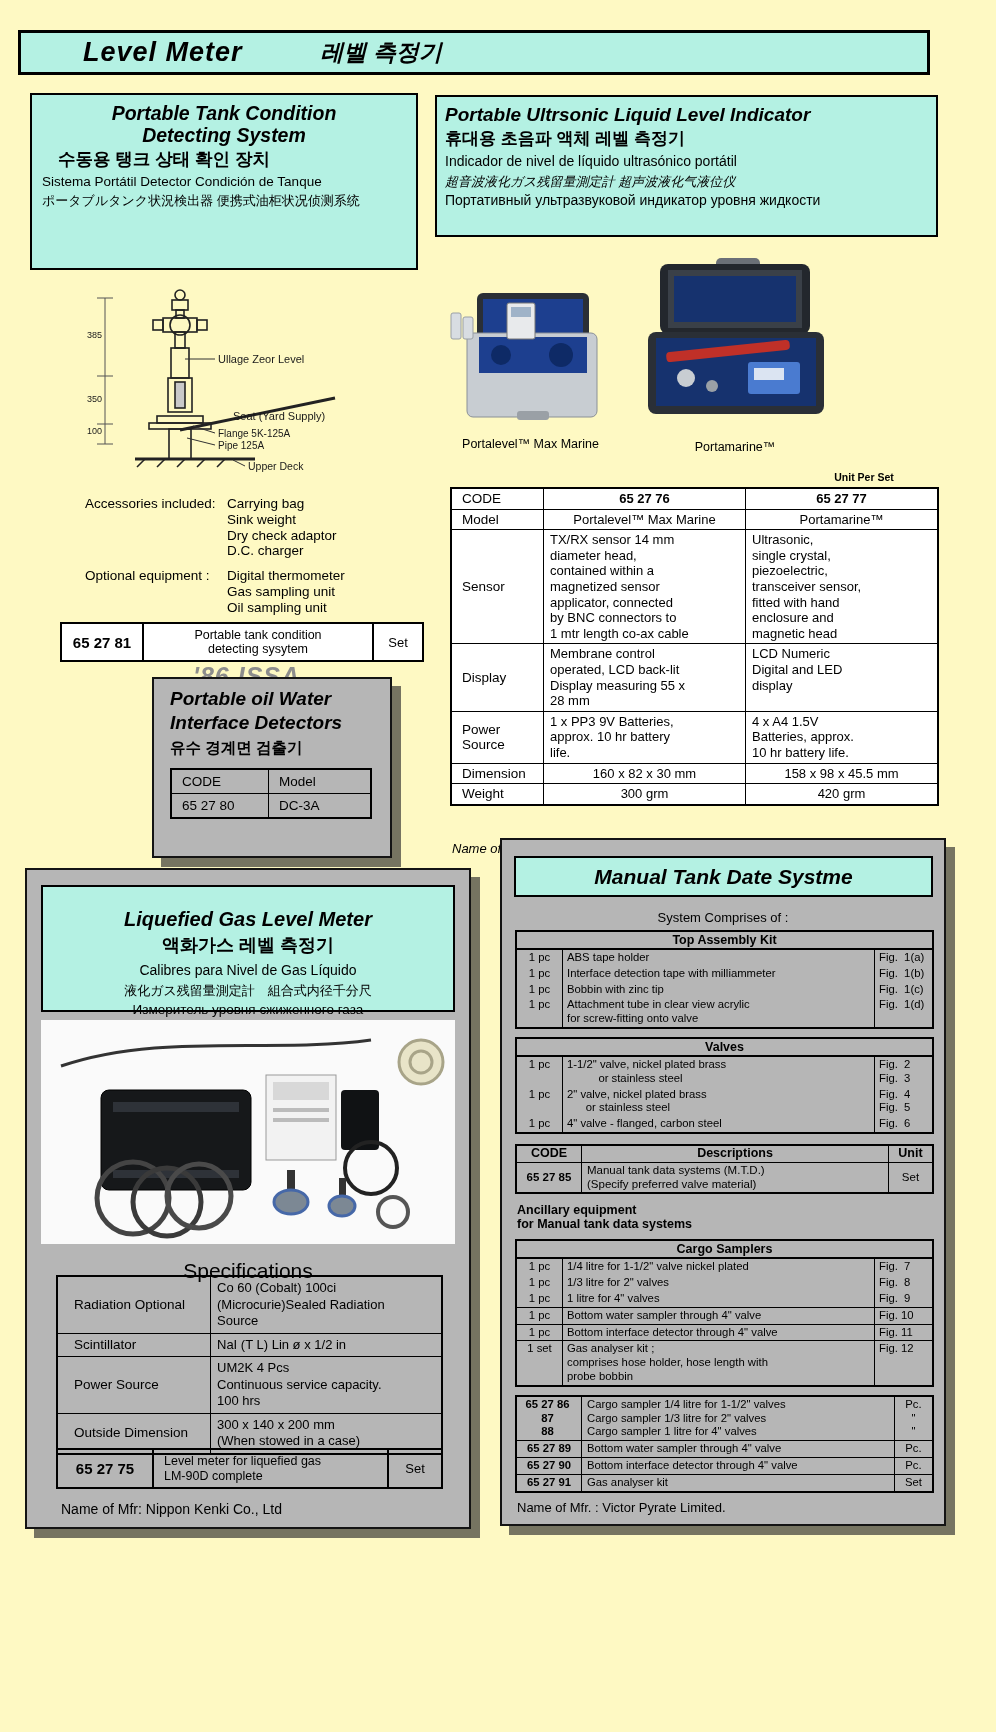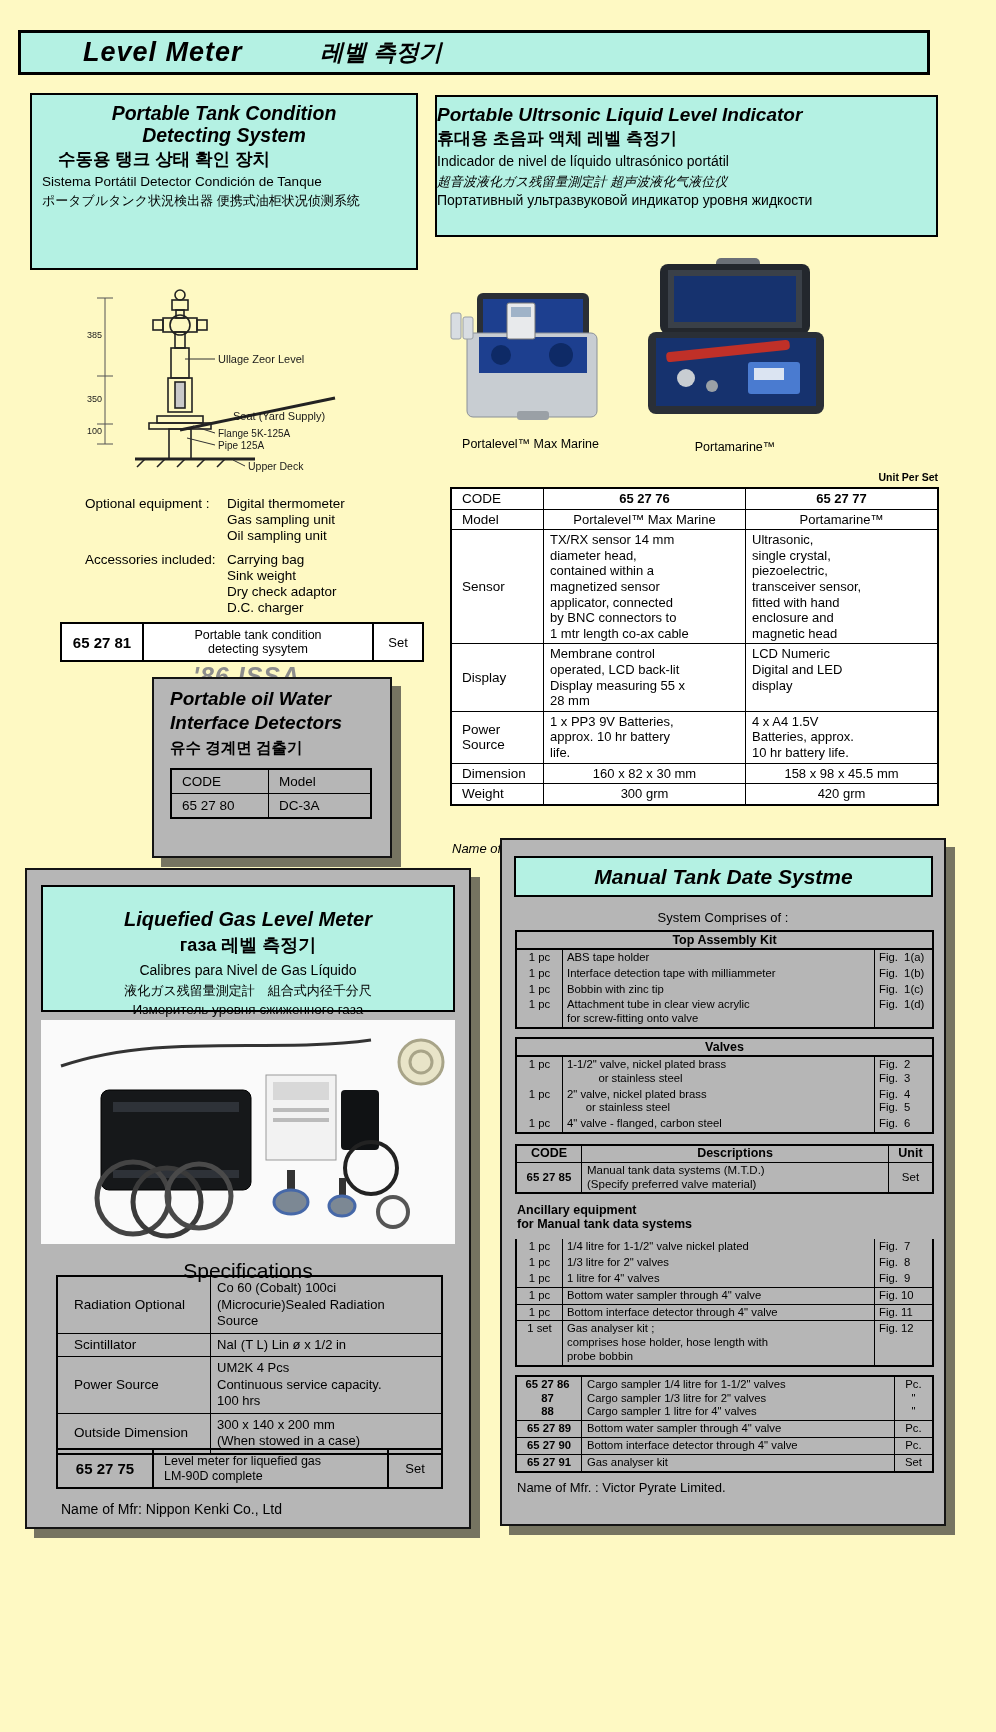--- a/index.html
+++ b/index.html
@@ -16,21 +16,21 @@
   .h-ko { font-style:italic; font-weight:bold; font-size:23px; }
 
   
   .box-tank { position:absolute; left:30px; top:93px; width:388px; height:177px; border:2.5px solid #000; padding:7px 10px 2px 10px; }
   .box-tank .t1 { text-align:center; font-style:italic; font-weight:bold; font-size:19.5px; line-height:22px; }
   .box-tank .ko { font-weight:bold; font-size:17.5px; line-height:26px; margin-left:16px; }
   .box-tank .es { font-size:13.5px; line-height:20px; }
   .box-tank .jz { font-size:13px; line-height:18px; }
   .box-tank .ru { font-size:13px; line-height:15px; }
 
-  .box-ultra { position:absolute; left:435px; top:95px; width:503px; height:142px; border:2.5px solid #000; padding:6px 0; }
+  .box-ultra { position:absolute; left:435px; top:95px; width:503px; height:142px; border:2.5px solid #000; padding:6px 8px; }
   .box-ultra .t1 { font-style:italic; font-weight:bold; font-size:19px; line-height:23px; }
   .box-ultra .ko { font-weight:bold; font-size:17px; line-height:25px; }
   .box-ultra .es { font-size:14px; line-height:21px; }
   .box-ultra .jz { font-size:13px; line-height:19px;font-style:italic; }
   .box-ultra .ru { font-size:14px; line-height:18px; }
 
   
   .diagram { position:absolute; left:85px; top:286px; width:345px; height:200px; }
   .diagram text { font-family:"Liberation Sans", sans-serif; fill:#1a1a1a; }
 
@@ -48,21 +48,21 @@
   .ord .o-desc { flex:1; font-size:12.5px; line-height:14.5px; white-space:pre-line; border-right:2px solid #000; }
   .ord .o-unit { font-size:13px; }
   .ord1 { position:absolute; left:60px; top:622px; width:364px; height:40px; background:#fff; }
   .ord1 .o-code { width:82px; }
   .ord1 .o-unit { width:48px; }
 
   
   .photo { position:absolute; }
   .caption { position:absolute; text-align:center; font-size:12.5px; }
 
-  .unit-per-set { position:absolute; left:790px; top:471px; width:148px; text-align:right; font-weight:bold; font-size:10.5px; }
+  .unit-per-set { position:absolute; left:790px; top:471px; width:148px; text-align:center; font-weight:bold; font-size:10.5px; }
 
   
   .spec-grid { position:absolute; left:450px; top:487px; width:489px; border:2.5px solid #000; background:#fff;
     display:grid; grid-template-columns:91px 202px 1fr; }
   .spec-grid > div { border-left:1.5px solid #000; border-top:1.5px solid #000; padding:2px 6px; font-size:13px; line-height:15.6px; white-space:pre-line; }
   .spec-grid > div:nth-child(3n+1) { border-left:none; }
   .spec-grid > div.first-row { border-top:none; }
   .spec-grid .lab { display:flex; align-items:center; font-size:13.5px; padding-left:10px; white-space:normal; }
   .spec-grid .c { text-align:center; }
   .spec-grid .b { font-weight:bold; }
@@ -198,34 +198,34 @@
     </g>
     <text x="133" y="77" font-size="11">Ullage Zeor Level</text>
     <text x="148" y="134" font-size="11">Seat (Yard Supply)</text>
     <text x="133" y="151" font-size="10">Flange 5K-125A</text>
     <text x="133" y="163" font-size="10">Pipe 125A</text>
     <text x="163" y="184" font-size="10.5">Upper Deck</text>
   </svg>
 
   <div class="acc">
     <div class="acc-row">
-      <div class="acc-label">Optional equipment :</div>
-      <div class="acc-items">
-        <div>Digital thermometer</div>
-        <div>Gas sampling unit</div>
-        <div>Oil sampling unit</div>
-      </div>
-    </div>
-    <div class="acc-row">
       <div class="acc-label">Accessories included:</div>
       <div class="acc-items">
         <div>Carrying bag</div>
         <div>Sink weight</div>
         <div>Dry check adaptor</div>
         <div>D.C. charger</div>
+      </div>
+    </div>
+    <div class="acc-row">
+      <div class="acc-label">Optional equipment :</div>
+      <div class="acc-items">
+        <div>Digital thermometer</div>
+        <div>Gas sampling unit</div>
+        <div>Oil sampling unit</div>
       </div>
     </div>
   </div>
 
   <div class="ord ord1">
     <div class="o-code">65 27 81</div>
     <div class="o-desc">Portable tank condition
 detecting sysytem</div>
     <div class="o-unit">Set</div>
   </div>
@@ -324,21 +324,21 @@
       <div class="fr">CODE</div>
       <div class="fr">Model</div>
       <div>65 27 80</div>
       <div>DC-3A</div>
     </div>
   </div>
 
   <div class="panel liq">
     <div class="liq-title cyan">
       <div class="t1">Liquefied Gas Level Meter</div>
-      <div class="ko">газа 레벨 측정기</div>
+      <div class="ko">액화가스 레벨 측정기</div>
       <div class="es">Calibres para Nivel de Gas Líquido</div>
       <div class="jz">液化ガス残留量測定計　組合式内径千分尺</div>
       <div class="ru">Измеритель уровня сжиженного газа</div>
     </div>
 
     <svg class="liq-photo" viewBox="0 0 414 224">
       <path d="M20,46 C120,12 230,34 330,20" stroke="#333" stroke-width="3" fill="none"></path>
       <circle cx="380" cy="42" r="22" fill="#e8e4c8" stroke="#a8a488" stroke-width="3"></circle>
       <circle cx="380" cy="42" r="11" fill="none" stroke="#a8a488" stroke-width="3"></circle>
       <rect x="60" y="70" width="150" height="100" rx="8" fill="#16181a" stroke="#000"></rect>
@@ -456,20 +456,21 @@
         <div class="uc">Set</div>
       </div>
 
       <div class="mt-gap8"></div>
 
       <div class="mt-ancillary" style="white-space:pre-line">Ancillary equipment
 for Manual tank data systems</div>
 
       <div class="mt-gap6"></div>
 
+      <div class="mt-band">Cargo Samplers</div>
       <div class="mt-box">
         <div class="mt-row">
           <div class="mt-qty">1 pc</div>
           <div>1/4 litre for 1-1/2" valve nickel plated</div>
           <div class="mt-fig">Fig.  7</div>
         </div>
         <div class="mt-row">
           <div class="mt-qty">1 pc</div>
           <div>1/3 litre for 2" valves</div>
           <div class="mt-fig">Fig.  8</div>

